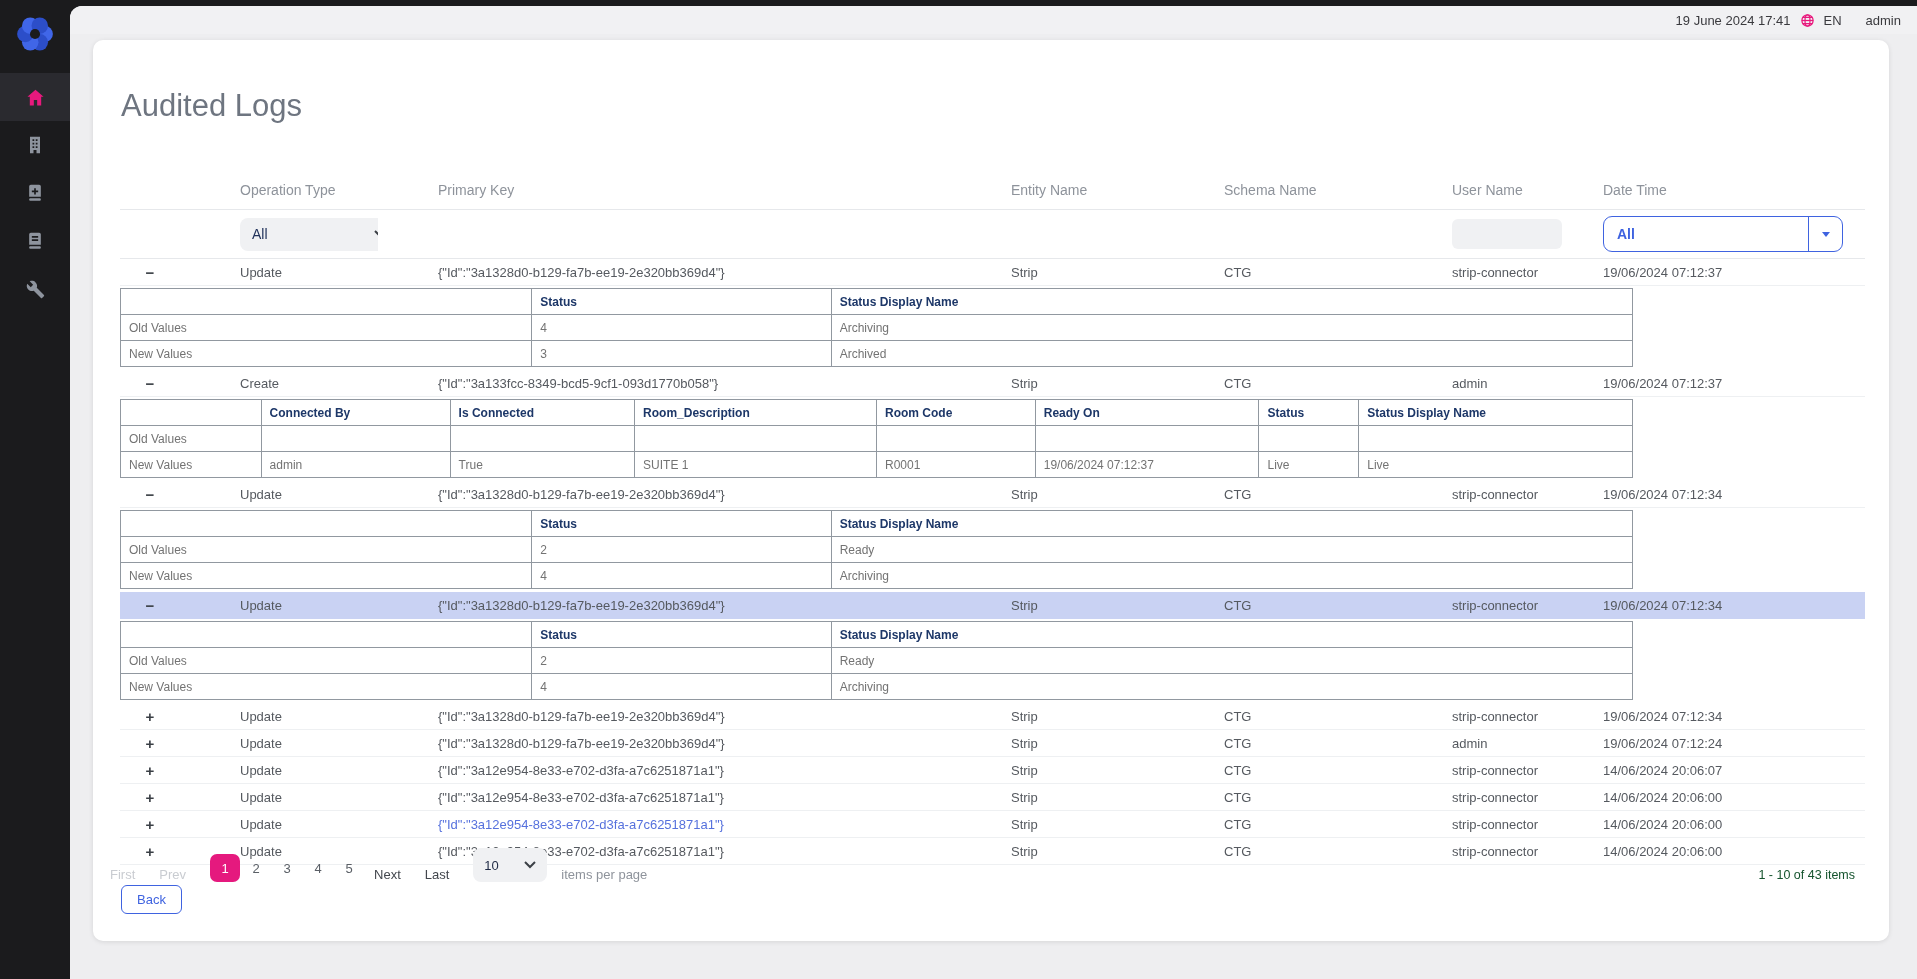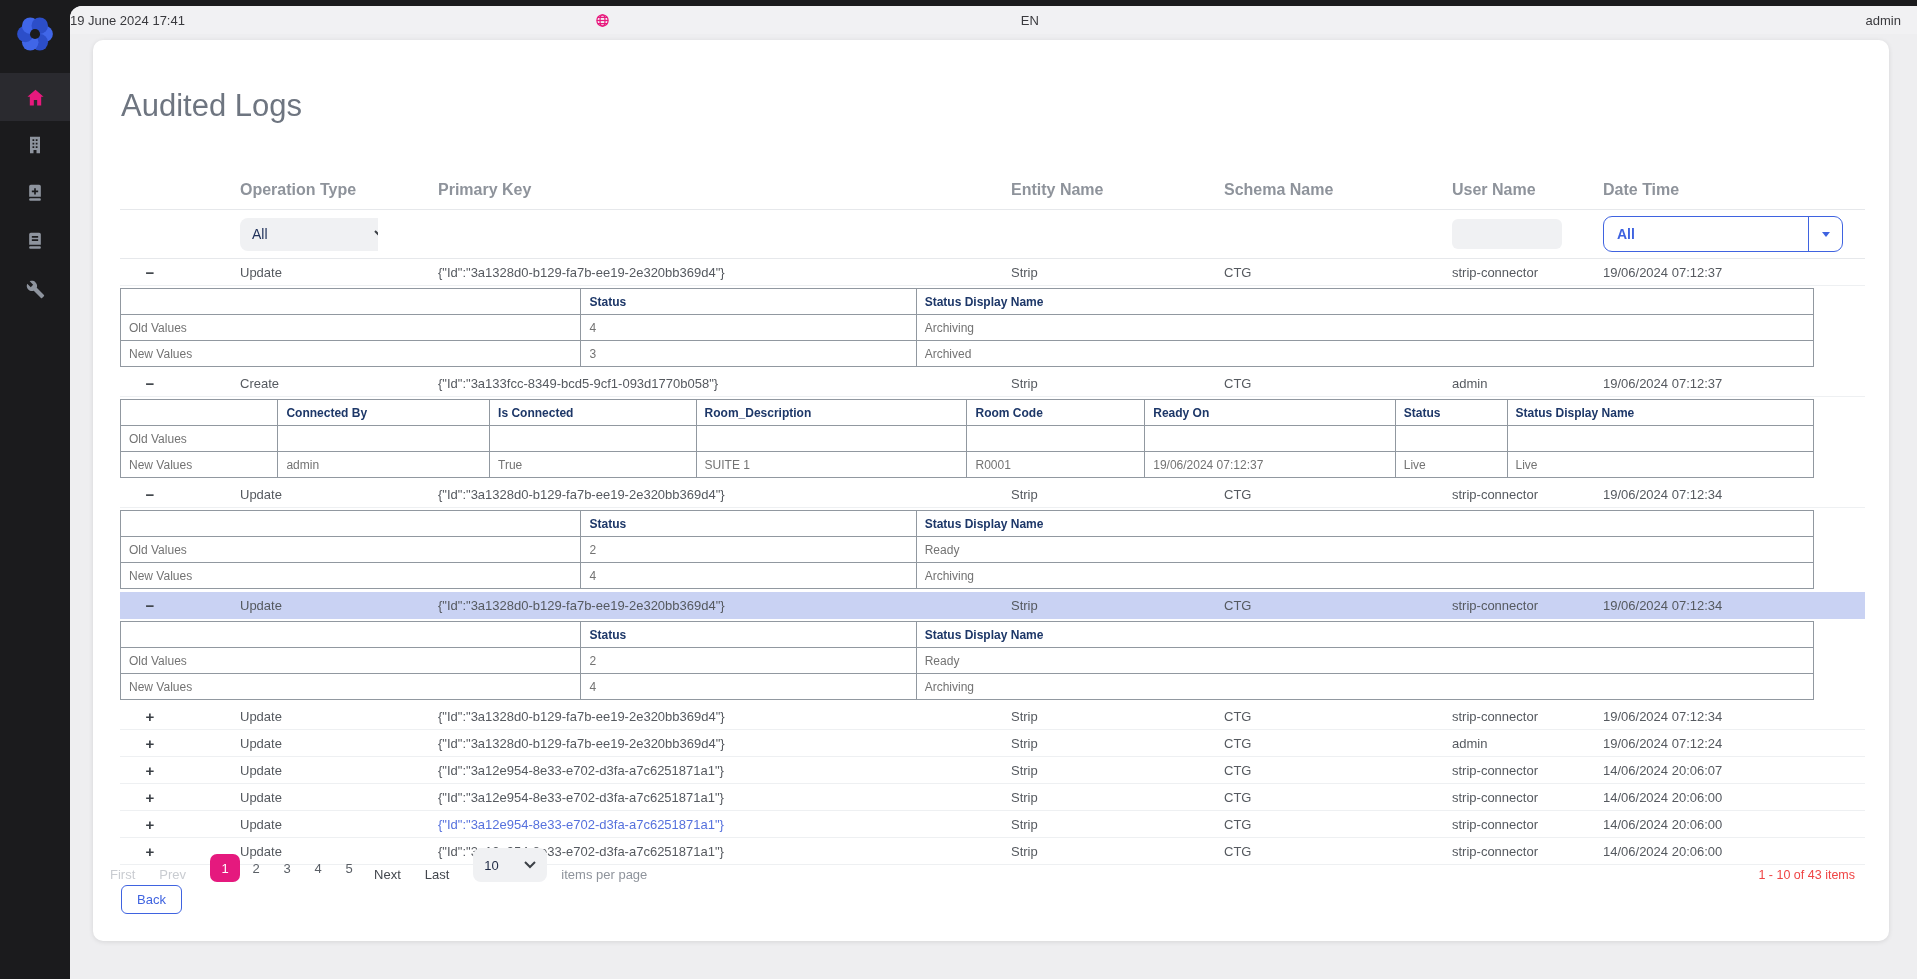--- a/index.html
+++ b/index.html
@@ -5,29 +5,29 @@
   html,body{margin:0;padding:0;width:1917px;height:979px;background:#1b1b1d;
     font-family:"Liberation Sans",sans-serif;overflow:hidden;position:relative}
   
   .sidebar{position:absolute;left:0;top:0;width:70px;height:979px;background:#1b1b1d;z-index:5}
   .logo{position:absolute;left:13px;top:12px;width:44px;height:44px}
   .nav{position:absolute;top:73px;left:0;width:70px}
   .nav-item{width:70px;height:48px;display:flex;align-items:center;justify-content:center;cursor:pointer}
   .nav-item.active{background:#2a2a2f}
   
   .content{position:absolute;left:70px;top:6px;width:1847px;height:973px;background:#eeeef0;border-top-left-radius:12px}
-  .topbar{height:28px;display:flex;justify-content:space-between;align-items:center;gap:9px;
+  .topbar{height:28px;display:flex;justify-content:flex-end;align-items:center;gap:9px;
     padding-right:16px;font-size:13px;color:#3a3a3e;background:#f1f1f3;border-top-left-radius:12px}
   .card{position:absolute;left:23px;top:34px;width:1796px;height:901px;background:#ffffff;
     border-radius:10px;box-shadow:0 1px 5px rgba(0,0,0,.10)}
   .page-title{position:absolute;left:28px;top:48px;font-size:31px;color:#6e7580;font-weight:400}
   
   .grid{position:absolute;left:27px;top:131px;width:1745px}
   .hrow{display:flex;height:38px;align-items:center;border-bottom:1px solid #e6e8eb;
-    color:#8e939b;font-weight:700;font-size:16px}
+    color:#8e939b;font-weight:400;font-size:14px}
   .frow{display:flex;height:48px;align-items:center;border-bottom:1px solid #e6e8eb}
   .trow{display:flex;height:26px;align-items:center;font-size:13px;color:#55595f;border-bottom:1px solid #eef0f2}
   .trow.highlight{background:#c9d2f3;border-bottom-color:#c9d2f3}
   .cell{box-sizing:border-box;white-space:nowrap;overflow:hidden}
   .c0{width:60px;display:flex;justify-content:center}
   .c1{width:198px;padding-left:60px}
   .c2{width:633px;padding-left:60px}
   .c3{width:213px}
   .c4{width:228px}
   .c5{width:151px}
@@ -39,37 +39,37 @@
     align-items:center;justify-content:space-between;padding:0 12px;box-sizing:border-box;
     font-size:14px;color:#21325b;cursor:pointer}
   .pill-input{width:110px;height:30px;background:#f0f1f3;border:none;border-radius:6px;outline:none;
     font-size:13px;padding:0 8px;box-sizing:border-box;color:#21325b}
   .split-select{width:240px;height:36px;background:#fff;border:1.5px solid #3f63e0;border-radius:9px;
     display:flex;align-items:stretch;box-sizing:border-box;cursor:pointer;overflow:hidden}
   .split-main{flex:1;display:flex;align-items:center;padding-left:13px;color:#3f63e0;font-weight:700;font-size:14px}
   .split-caret{width:33px;border-left:1.5px solid #3f63e0;display:flex;align-items:center;justify-content:center}
   .caret{width:0;height:0;border-left:4px solid transparent;border-right:4px solid transparent;border-top:5px solid #3f63e0}
   
-  table.detail{width:1694px;border-collapse:collapse;table-layout:fixed;margin:2px 0 3px;
+  table.detail{width:1513px;border-collapse:collapse;table-layout:fixed;margin:2px 0 3px;
     border:1px solid #70747a}
   table.detail th,table.detail td{border:1px solid #9198a0;font-size:12px;padding:4px 8px;height:17px;
     white-space:nowrap;overflow:hidden;text-align:left}
   table.detail th{color:#1d3768;font-weight:700}
   table.detail td{color:#737373}
   
   .pager{position:absolute;left:17px;top:808px;width:1745px;display:flex;align-items:flex-end;font-size:13px;color:#5a5f66}
   .pg-dis{color:#c9ccd1;margin-right:24px;cursor:default}
   .pg-num{width:30px;height:28px;display:flex;align-items:center;justify-content:center;margin-right:1px;
     border-radius:7px;color:#5a5f66;cursor:pointer}
   .pg-num.active{background:#e5197e;color:#ffffff;font-weight:400}
   .pg-lnk{color:#42464d;cursor:pointer}
   .size-select{width:74px;height:34px;background:#f0f1f3;border-radius:8px;display:flex;align-items:center;
     justify-content:space-between;padding:14px 11px;box-sizing:border-box;margin:0 14px 0 12px;color:#1f2a44;cursor:pointer}
   .ipp{color:#8e939b}
-  .range{margin-left:auto;color:#ef4444;font-size:12.5px}
+  .range{margin-left:auto;color:#14532d;font-size:12.5px}
   .back-btn{position:absolute;left:28px;top:845px;background:#fff;border:1px solid #3f63e0;border-radius:6px;
     color:#3f63e0;font-size:13px;padding:6px 15px;cursor:pointer;font-family:"Liberation Sans",sans-serif}
 </style>
 </head>
 <body>
 
 <div class="sidebar">
   <div class="logo">
     <svg viewBox="0 0 48 48" width="44" height="44">
       <circle cx="34.5" cy="24" r="9" fill="#4066e8"></circle>

